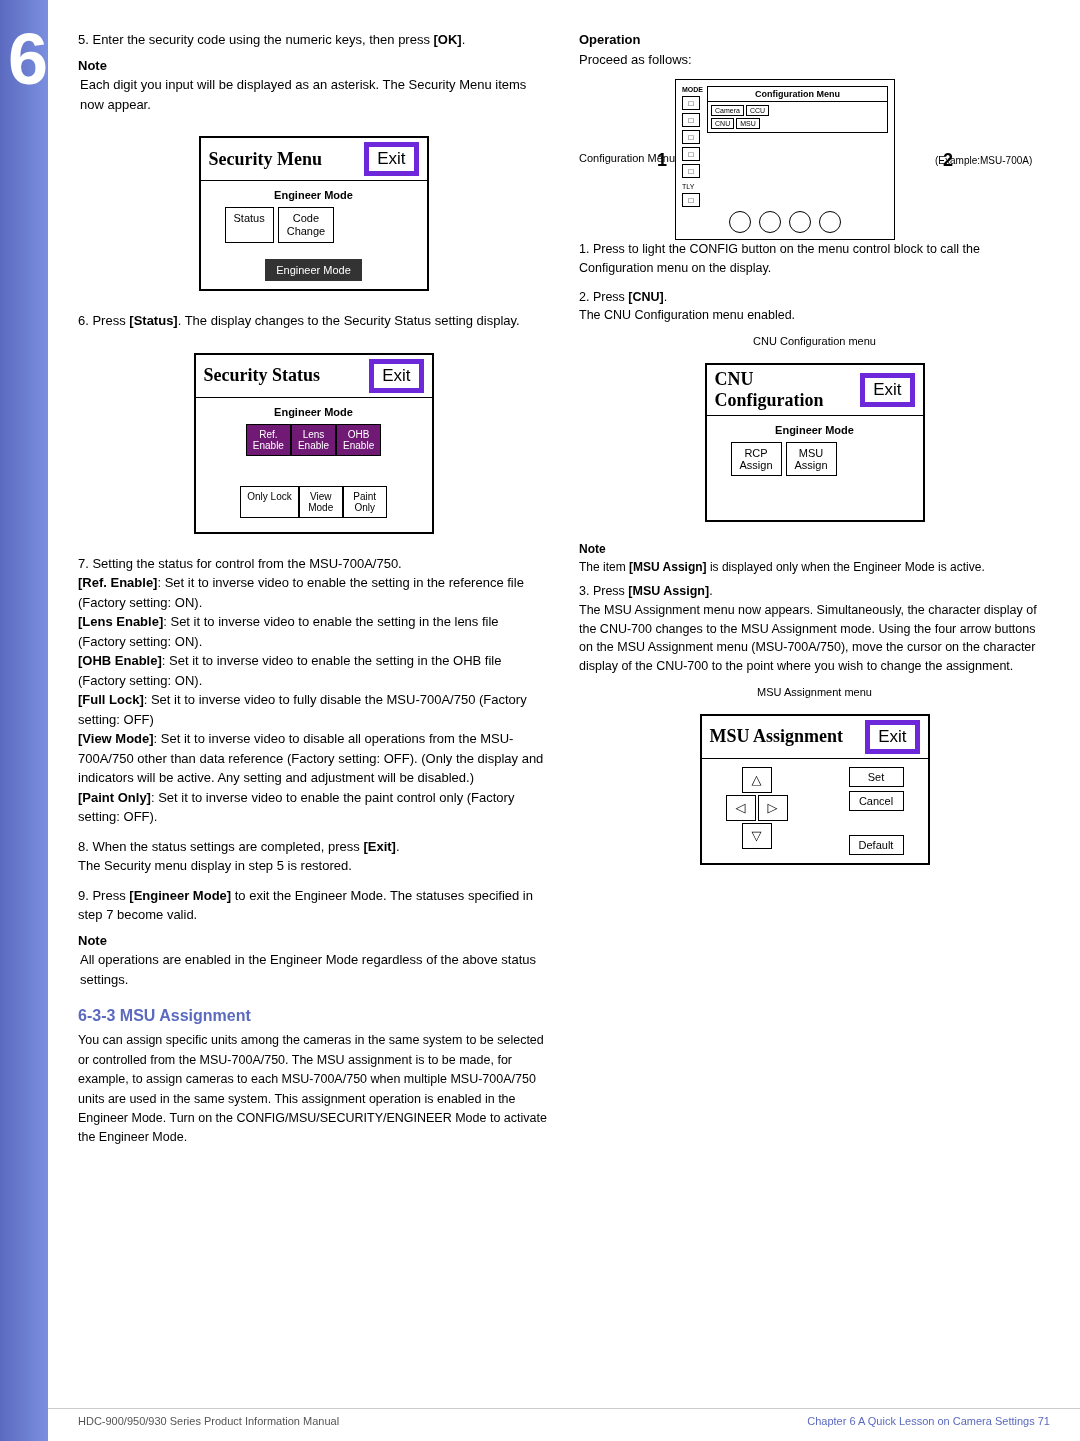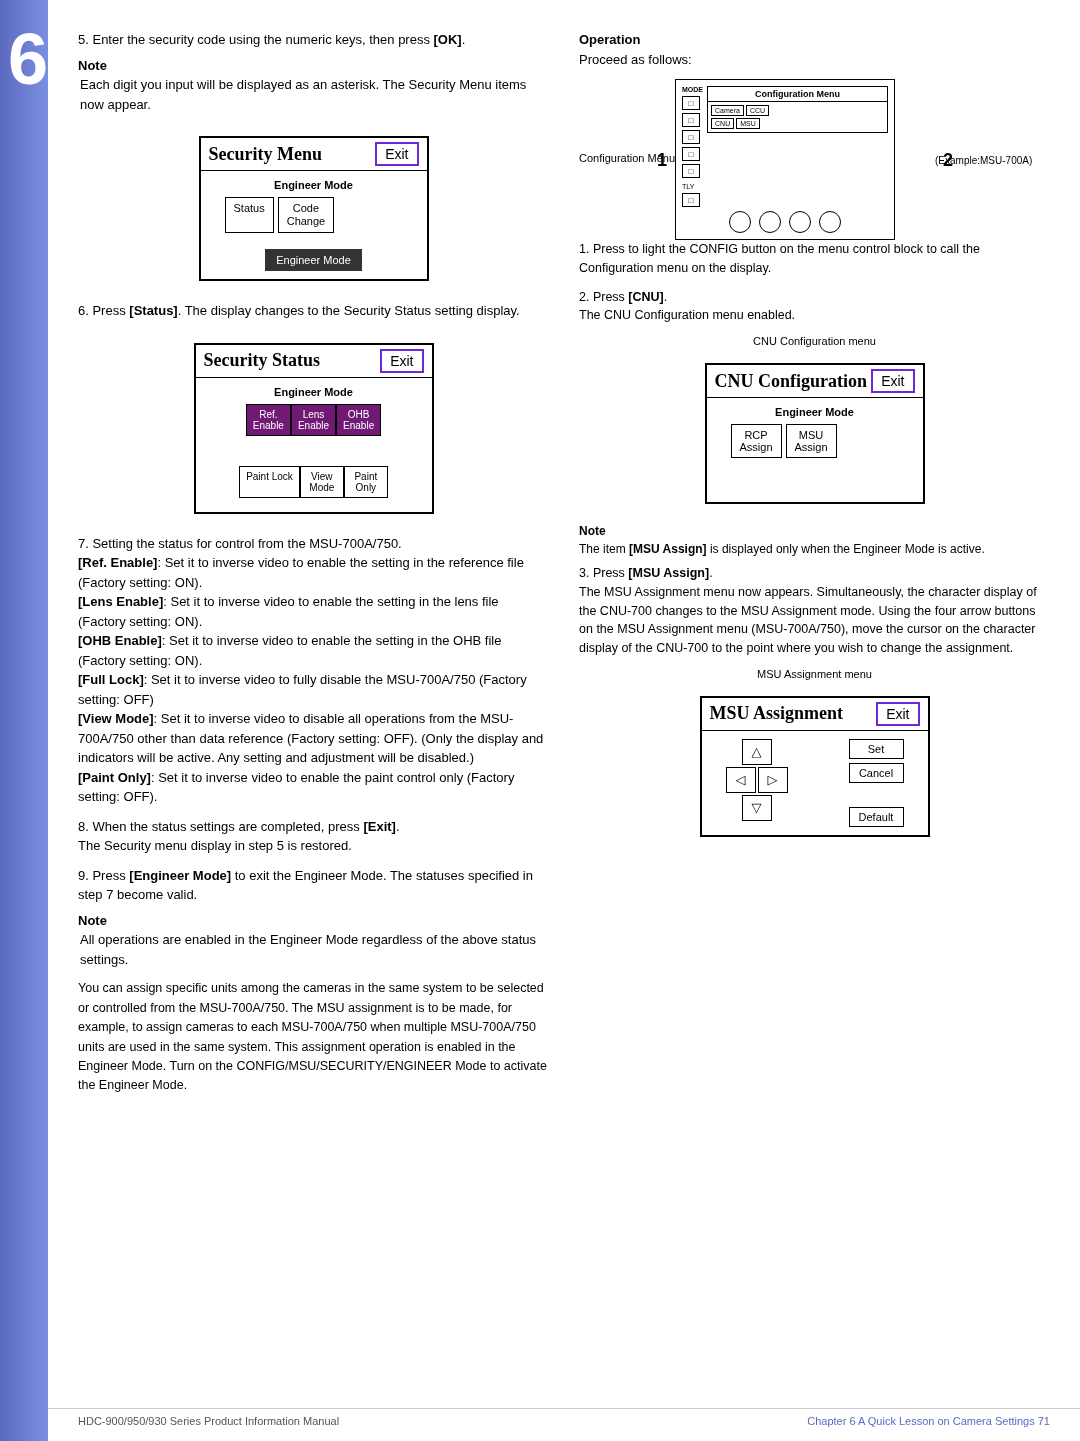--- a/index.html
+++ b/index.html
@@ -104,23 +104,23 @@
       justify-content: space-between;
       padding: 4px 8px;
       border-bottom: 1px solid #000;
     }
     .ui-mockup-title {
       font-size: 18px;
       font-weight: bold;
       font-family: serif;
     }
     .ui-exit-btn {
-      border: 2px solid #6d28d9;
+      border: 5px solid #6d28d9;
       padding: 2px 8px;
-      font-size: 14px;
+      font-size: 17px;
       background: #fff;
     }
     .ui-mockup-body {
       padding: 8px 24px;
     }
     .ui-mode-label {
       font-size: 11px;
       font-weight: bold;
       text-align: center;
       margin-bottom: 6px;
@@ -394,21 +394,21 @@
           </div>
           <div class="ui-mockup-body">
             <div class="ui-mode-label">Engineer Mode</div>
             <div class="ui-status-btns">
               <span class="ui-status-btn">Ref.<br>Enable</span>
               <span class="ui-status-btn">Lens<br>Enable</span>
               <span class="ui-status-btn">OHB<br>Enable</span>
             </div>
             <div style="height: 24px;"></div>
             <div class="ui-status-btns">
-              <span class="ui-status-btn-white">Paint Lock</span>
+              <span class="ui-status-btn-white">Only Lock</span>
               <span class="ui-status-btn-white">View<br>Mode</span>
               <span class="ui-status-btn-white">Paint<br>Only</span>
             </div>
           </div>
         </div>
       </div>
 
       <div class="step">
         <span>7. Setting the status for control from the MSU-700A/750.</span><br>
         <span><strong>[Ref. Enable]</strong>: Set it to inverse video to enable the setting in the reference file (Factory setting: ON).</span><br>
@@ -422,20 +422,23 @@
       <div class="step">
         <span>8. When the status settings are completed, press <strong>[Exit]</strong>.<br>The Security menu display in step 5 is restored.</span>
       </div>
 
       <div class="step">
         <span>9. Press <strong>[Engineer Mode]</strong> to exit the Engineer Mode. The statuses specified in step 7 become valid.</span>
         <strong class="note-label">Note</strong>
         <span class="note-text">All operations are enabled in the Engineer Mode regardless of the above status settings.</span>
       </div>
 
+      <div class="section-heading">
+        <span>6-3-3</span>&nbsp;<span>MSU Assignment</span>
+      </div>
       <p class="body-text">You can assign specific units among the cameras in the same system to be selected or controlled from the MSU-700A/750. The MSU assignment is to be made, for example, to assign cameras to each MSU-700A/750 when multiple MSU-700A/750 units are used in the same system. This assignment operation is enabled in the Engineer Mode. Turn on the CONFIG/MSU/SECURITY/ENGINEER Mode to activate the Engineer Mode.</p>
 
     </div>
 
     <div class="col-right">
 
       <div class="step">
         <strong>Operation</strong><br>
         <span>Proceed as follows:</span>
       </div>

